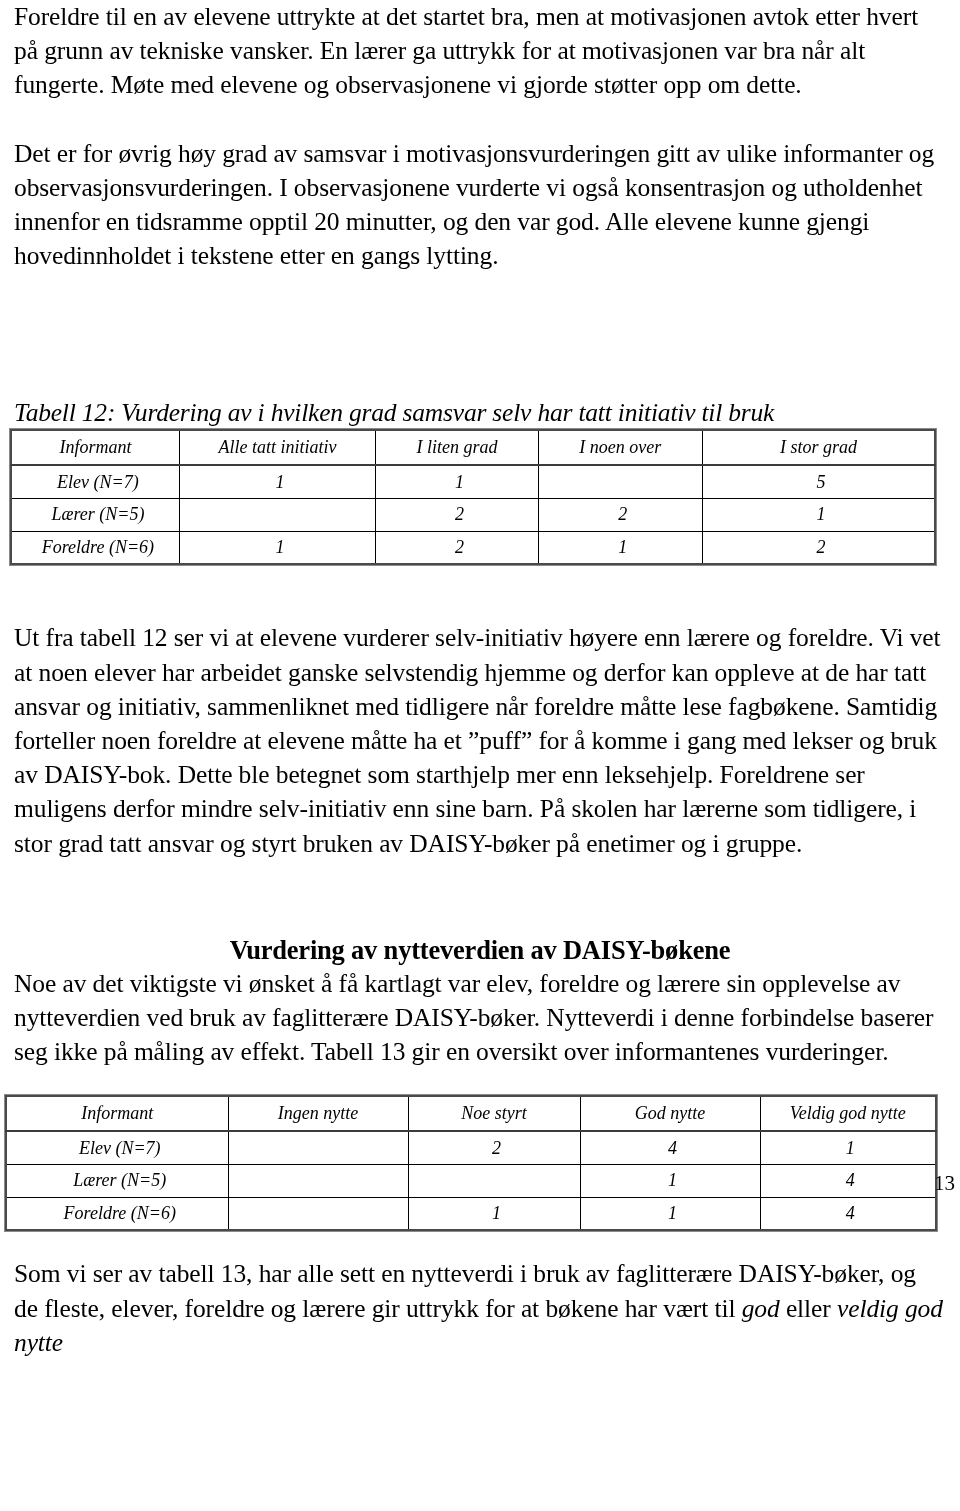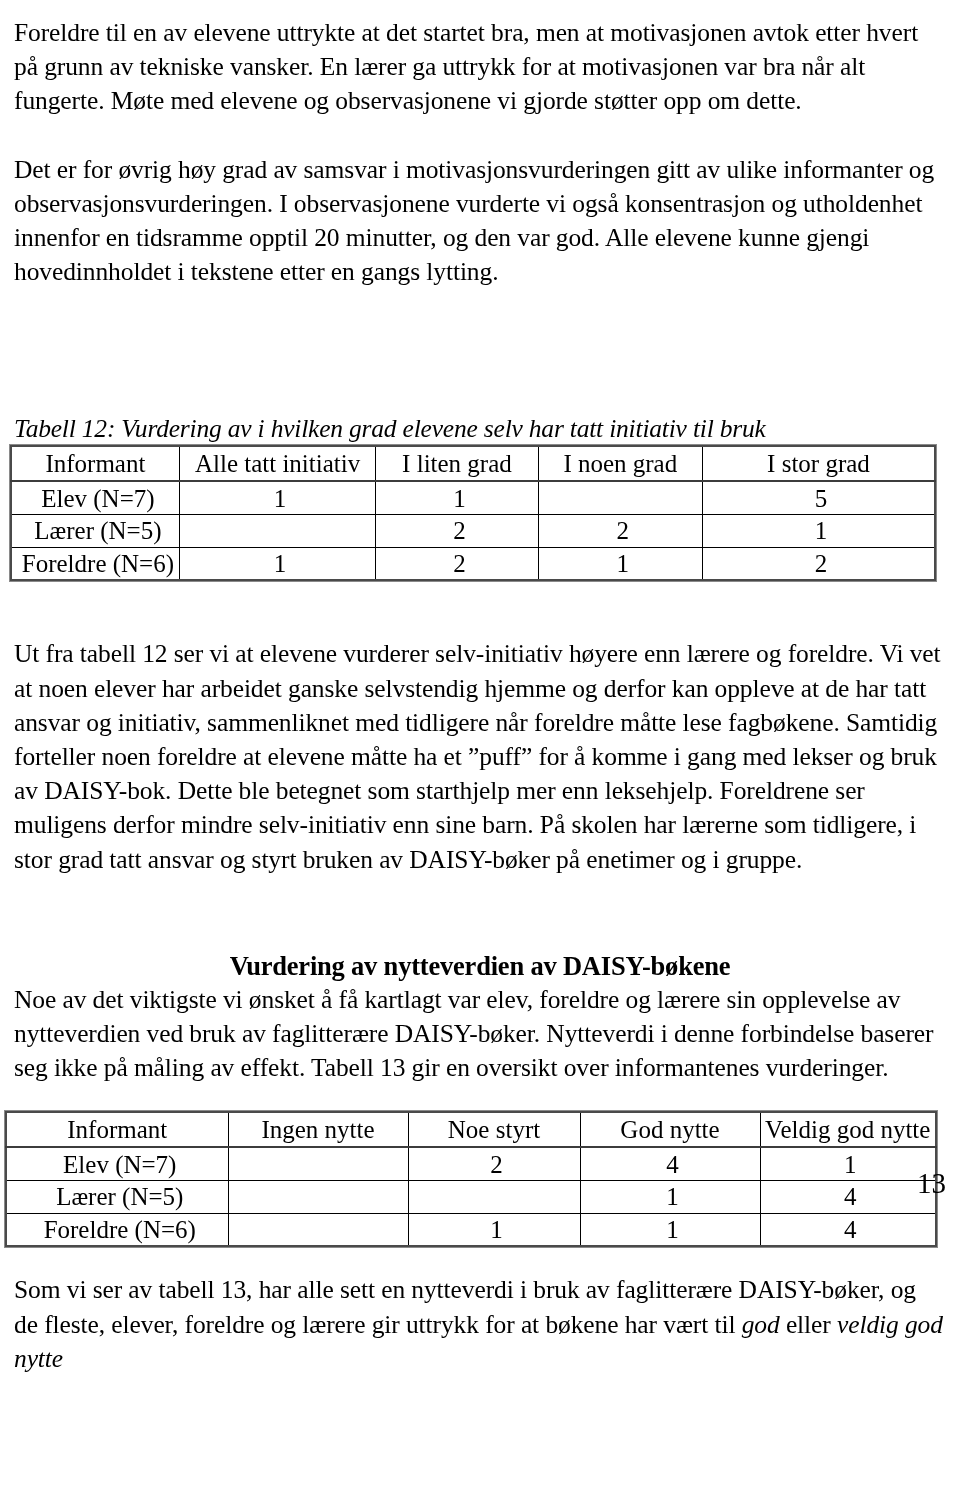--- a/index.html
+++ b/index.html
@@ -13,21 +13,21 @@
     position: relative;
     font-family: "Liberation Serif", "DejaVu Serif", serif;
     color: #000000;
     overflow: hidden;
   }
   .page {
     position: relative;
     width: 960px;
     height: 1215px;
     box-sizing: border-box;
-    padding: 16px 14px;
+    padding: 0 14px;
   }
   p.body-text {
     margin: 0;
     font-size: 25.5px;
     line-height: 34.2px;
     text-align: left;
     letter-spacing: -0.1px;
   }
   .gap-para { height: 34px; }
   .gap-med { height: 26px; }
@@ -47,22 +47,23 @@
     margin: 0;
     font-size: 25.5px;
     line-height: 32px;
     font-style: italic;
     letter-spacing: -0.2px;
   }
 
   table.data-table {
     border-collapse: collapse;
     table-layout: fixed;
-    font-size: 25px;
+    font-size: 18px;
     line-height: 29px;
+    font-style: italic;
   }
   table.data-table td,
   table.data-table th {
     border: 1px solid #000000;
     padding: 0 0 0 5px;
     font-weight: normal;
     vertical-align: middle;
     height: 33px;
     box-sizing: border-box;
     overflow: hidden;
@@ -94,23 +95,23 @@
   
   #table-13 { margin-left: -9px; width: 930px; }
   #table-13 col.c0 { width: 222px; }
   #table-13 col.c1 { width: 180px; }
   #table-13 col.c2 { width: 172px; }
   #table-13 col.c3 { width: 180px; }
   #table-13 col.c4 { width: 176px; }
 
   .page-number {
     position: absolute;
-    right: 14px;
+    right: 5px;
     bottom: 18px;
-    font-size: 29px;
+    font-size: 21px;
     line-height: 28px;
   }
   em.emph { font-style: italic; }
 </style>
 </head>
 <body>
 
 <div class="page">
 
   <p class="body-text">Foreldre til en av elevene uttrykte at det startet bra, men at motivasjonen avtok etter hvert på grunn av tekniske vansker. En lærer ga uttrykk for at motivasjonen var bra når alt fungerte. Møte med elevene og observasjonene vi gjorde støtter opp om dette.</p>
@@ -120,36 +121,36 @@
   <p class="body-text">Det er for øvrig høy grad av samsvar i motivasjonsvurderingen gitt av ulike informanter og observasjonsvurderingen. I observasjonene vurderte vi også konsentrasjon og utholdenhet innenfor en tidsramme opptil 20 minutter, og den var god. Alle elevene kunne gjengi hovedinnholdet i tekstene etter en gangs lytting.</p>
 
   <div class="gap-para"></div>
 
 
   <div class="gap-para"></div>
 
 
   <div class="gap-large"></div>
 
-  <p class="table-caption">Tabell 12: Vurdering av i hvilken grad elevene selv har tatt initiativ til bruk</p>
+  <p class="table-caption">Tabell 12: Vurdering av i hvilken grad samsvar selv har tatt initiativ til bruk</p>
 
   <table class="data-table" id="table-12">
     <colgroup>
       <col class="c0">
         <col class="c1">
         <col class="c2">
         <col class="c3">
         <col class="c4">
     </colgroup>
     <thead>
       <tr>
         <th>Informant</th>
         <th>Alle tatt initiativ</th>
         <th>I liten grad</th>
-        <th>I noen grad</th>
+        <th>I noen over</th>
         <th>I stor grad</th>
       </tr>
     </thead>
     <tbody>
       <tr>
         <td>Elev (N=7)</td>
         <td>1</td>
         <td>1</td>
         <td></td>
         <td>5</td>

